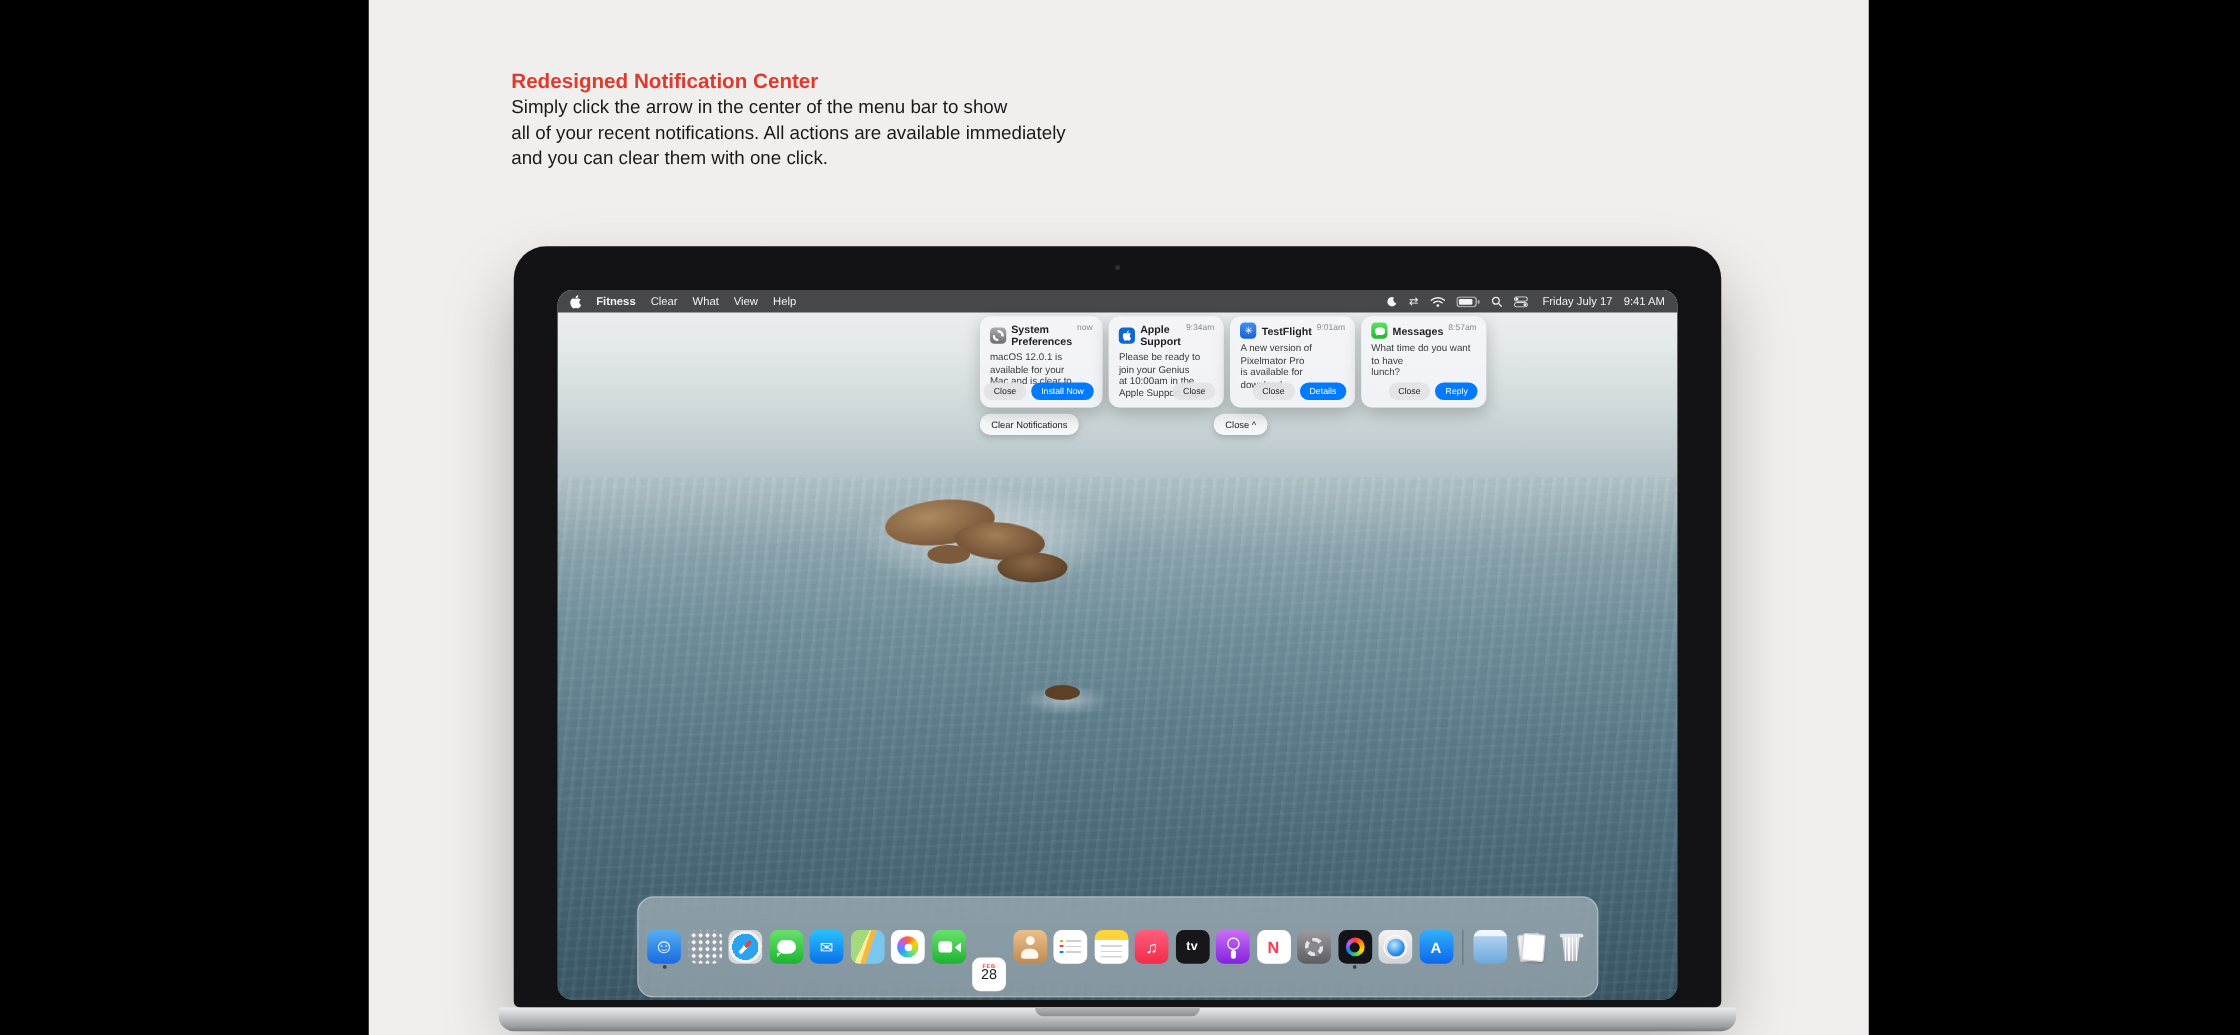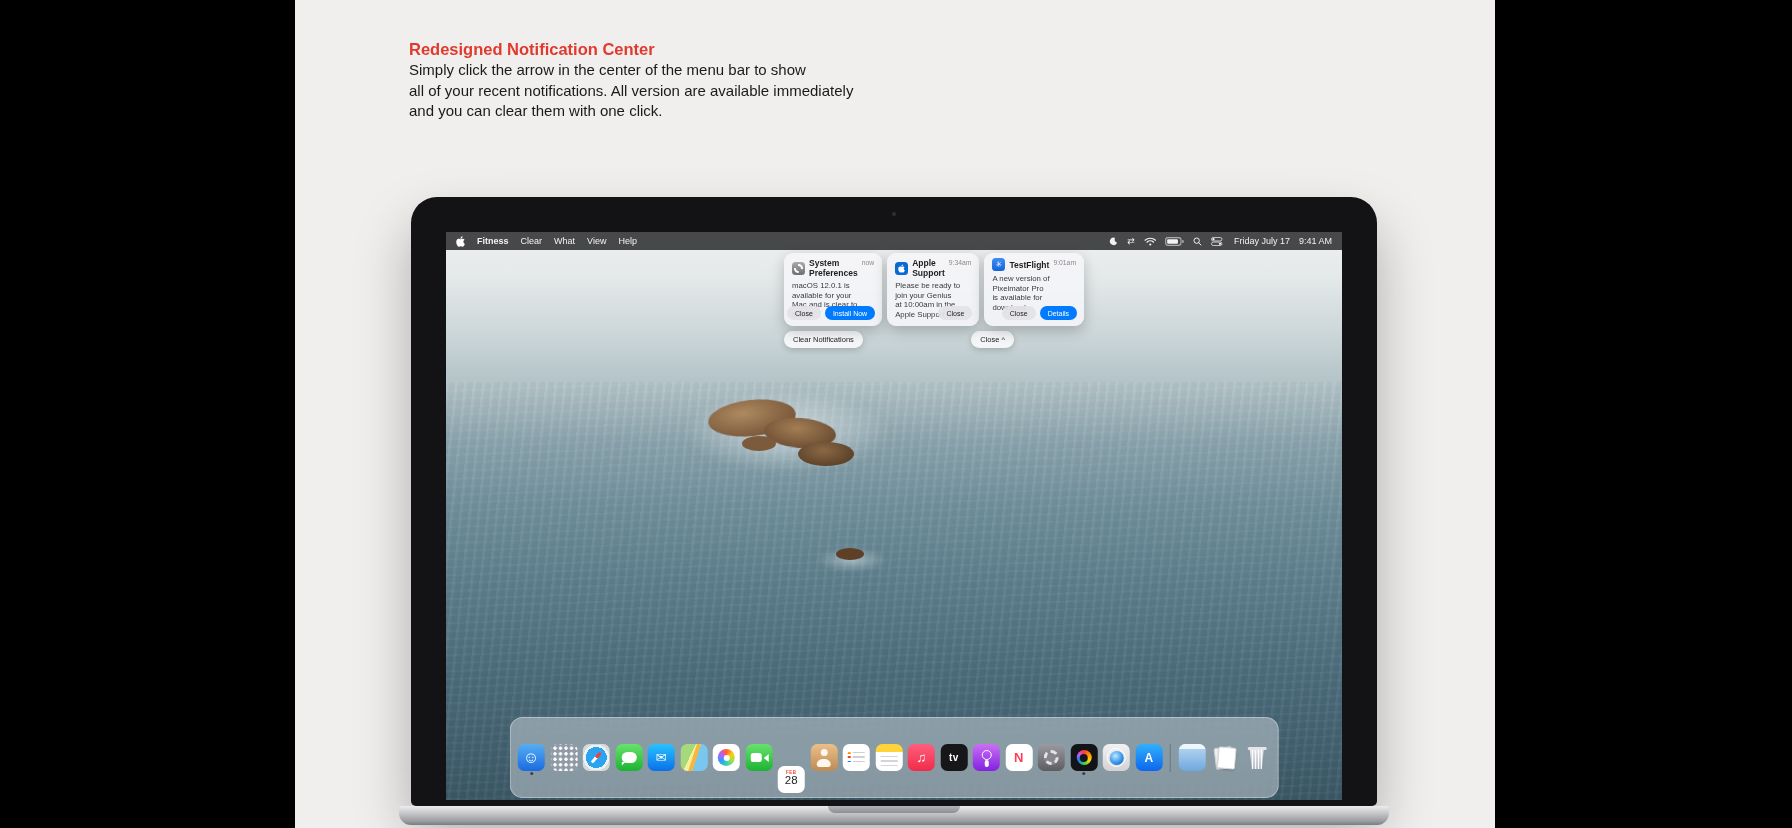--- a/index.html
+++ b/index.html
@@ -1,33 +1,33 @@
 <!DOCTYPE html>
 <html><head>
 <meta charset="utf-8">
 <style>
   html,body{margin:0;padding:0;width:1792px;height:828px;background:#000;overflow:hidden;
     font-family:"Liberation Sans",sans-serif;-webkit-font-smoothing:antialiased;}
   .slide{position:absolute;left:295px;top:0;width:1200px;height:828px;background:#f0efed;}
 
   
-  .intro{position:absolute;left:114px;top:39px;}
+  .intro{position:absolute;left:114px;top:55px;}
   .intro-heading{margin:0;font-size:16.5px;line-height:21px;font-weight:700;color:#e03a2e;}
   .intro-body{font-size:15px;line-height:20.5px;color:#1a1a1c;}
 
   
   .laptop{position:absolute;left:116px;top:197px;width:966px;height:609px;background:#131316;
     border-radius:26px 26px 5px 5px;box-shadow:0 28px 55px rgba(0,0,0,0.28);}
   .camera-dot{position:absolute;top:15px;left:50%;transform:translateX(-50%);width:4px;height:4px;border-radius:50%;background:#303034;}
   .laptop-base{position:absolute;left:-12px;top:609px;width:990px;height:19px;
     background:linear-gradient(180deg,#ededee 0%,#c9cacd 35%,#9b9ca0 80%,#7a7b7f 100%);
     border-radius:2px 2px 12px 12px;}
   .base-notch{position:absolute;left:50%;transform:translateX(-50%);top:0;width:132px;height:7px;
     background:linear-gradient(180deg,#b4b5b9,#8d8e92);border-radius:0 0 7px 7px;}
-  .screen{position:absolute;left:35px;top:35px;width:896px;height:568px;border-radius:0;overflow:hidden;background:#44606c;}
+  .screen{position:absolute;left:35px;top:35px;width:896px;height:568px;border-radius:12px;overflow:hidden;background:#44606c;}
 
   
   .wallpaper{position:absolute;inset:0;
     background:linear-gradient(180deg,#eef0ef 0%,#e4e9e9 8%,#ccd6d8 18%,#afc0c5 28%,#8ba4ad 37%,#71909c 48%,#5e7e8c 62%,#4c6c7b 78%,#3b5765 100%);}
   .sea-texture{position:absolute;left:0;right:0;top:150px;bottom:0;opacity:.7;
     background:repeating-linear-gradient(96deg,rgba(255,255,255,0.05) 0 2px,rgba(15,35,45,0.05) 4px 9px),
                repeating-linear-gradient(178deg,rgba(255,255,255,0.05) 0 1.5px,transparent 3px 8px);}
   .rock{position:absolute;border-radius:50%;filter:blur(.4px);}
   .r1{left:262px;top:168px;width:88px;height:36px;background:radial-gradient(ellipse at 40% 35%,#ad8a60,#79573a 75%);transform:rotate(-6deg);}
   .r2{left:318px;top:186px;width:72px;height:30px;background:radial-gradient(ellipse at 45% 35%,#a37e55,#6d4d33 75%);transform:rotate(4deg);}
@@ -160,21 +160,21 @@
 </style>
 </head>
 <body>
 
 <div class="slide">
 
   <div class="intro">
     <h1 class="intro-heading">Redesigned Notification Center</h1>
     <div class="intro-body">
         <div class="intro-line">Simply click the arrow in the center of the menu bar to show</div>
-        <div class="intro-line">all of your recent notifications. All version are available immediately</div>
+        <div class="intro-line">all of your recent notifications. All actions are available immediately</div>
         <div class="intro-line">and you can clear them with one click.</div>
       </div>
   </div>
 
   <div class="laptop">
     <div class="camera-dot"></div>
 
     <div class="screen">
 
       <div class="wallpaper">
@@ -292,20 +292,37 @@
               </div>
               <div class="nc-lines">
                 <div>A new version of Pixelmator Pro</div>
                 <div>is available for download.</div>
               </div>
               <div class="nc-buttons">
                 <button class="nbtn nbtn-gray">Close</button>
                 <button class="nbtn nbtn-blue">Details</button>
               </div>
             </article>
+            <article class="notif-card">
+              <div class="nc-head">
+                <span class="nai nai-msg">
+                  <span class="nbub"></span>
+                </span>
+                <span class="nc-app">Messages</span>
+                <span class="nc-time">8:57am</span>
+              </div>
+              <div class="nc-lines">
+                <div>What time do you want to have</div>
+                <div>lunch?</div>
+              </div>
+              <div class="nc-buttons">
+                <button class="nbtn nbtn-gray">Close</button>
+                <button class="nbtn nbtn-blue">Reply</button>
+              </div>
+            </article>
           </div>
         <div class="notif-footer">
           <button class="nf-pill">Clear Notifications</button>
           <button class="nf-pill">Close ^</button>
         </div>
       </div>
 
       <div class="dock">
           <div class="dock-icon di-finder">
             <span class="run-dot"></span>

